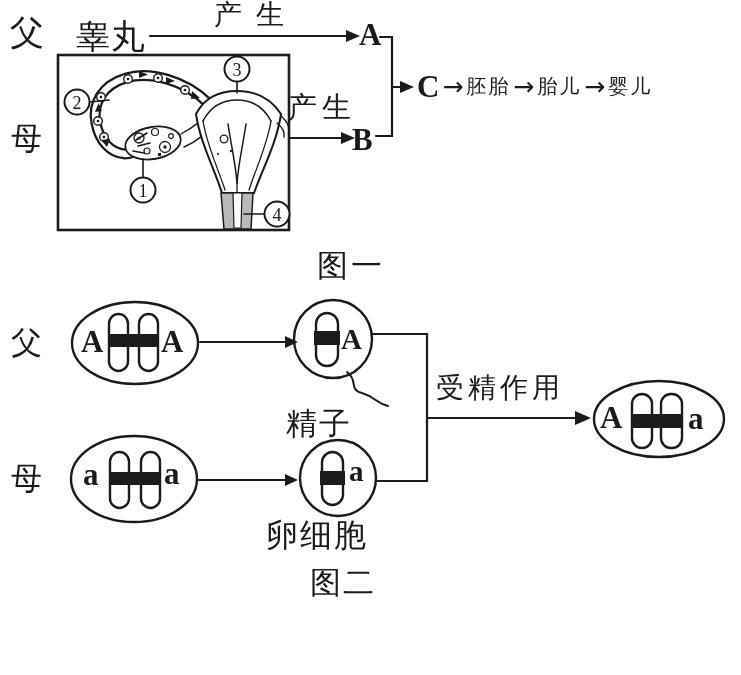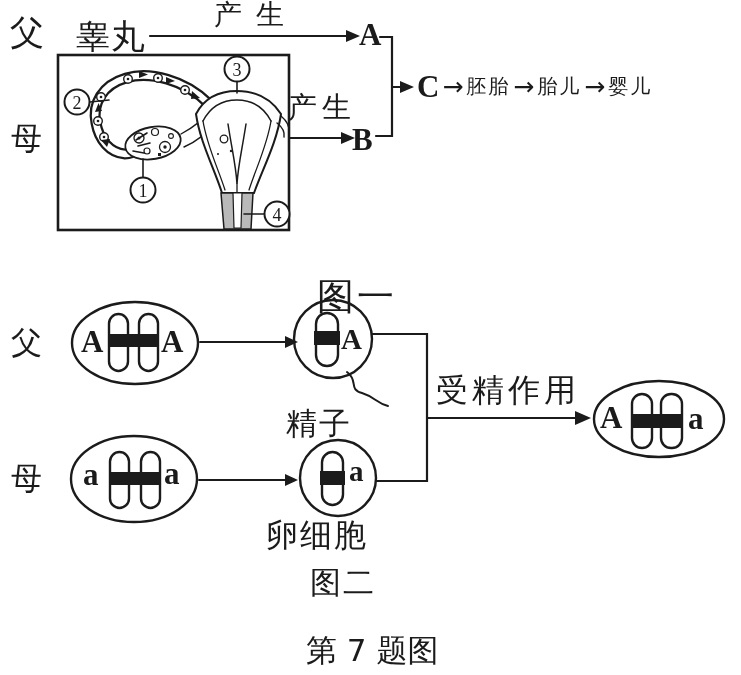--- a/index.html
+++ b/index.html
@@ -184,36 +184,35 @@
   <div class="t flow" style="left:417px;top:70px;height:32px;">
     <span class="serif" style="font-size:31px;">C</span>
     <span class="gly">→</span>
     <span class="cjk">胚胎</span>
     <span class="gly">→</span>
     <span class="cjk">胎儿</span>
     <span class="gly">→</span>
     <span class="cjk">婴儿</span>
   </div>
 
-  <div class="t" style="left:317px;top:250px;font-size:37px;letter-spacing:3px;margin-top:28px;">图一</div>
+  <div class="t" style="left:317px;top:250px;font-size:31px;letter-spacing:3px;">图一</div>
 
   <div class="t" style="left:11px;top:327px;font-size:31px;">父</div>
   <div class="t" style="left:11px;top:463px;font-size:31px;">母</div>
 
   <div class="t serif" style="left:81px;top:326px;font-size:31px;">A</div>
   <div class="t serif" style="left:161px;top:326px;font-size:31px;">A</div>
   <div class="t serif" style="left:341px;top:325px;font-size:29px;">A</div>
   <div class="t" style="left:286px;top:408px;font-size:31px;letter-spacing:2px;">精子</div>
 
   <div class="t serif" style="left:83px;top:459px;font-size:31px;">a</div>
   <div class="t serif" style="left:164px;top:458px;font-size:31px;">a</div>
   <div class="t serif" style="left:349px;top:457px;font-size:29px;">a</div>
   <div class="t" style="left:266px;top:519px;font-size:32px;letter-spacing:2px;">卵细胞</div>
 
-  <div class="t" style="left:436px;top:374px;font-size:32px;letter-spacing:4px;">受精作用</div>
+  <div class="t" style="left:436px;top:374px;font-size:28px;letter-spacing:4px;">受精作用</div>
 
   <div class="t serif" style="left:600px;top:402px;font-size:31px;">A</div>
   <div class="t serif" style="left:688px;top:403px;font-size:31px;">a</div>
 
   <div class="t" style="left:310px;top:567px;font-size:31px;letter-spacing:2px;">图二</div>
-  <div class="t" style="left:306px;top:635px;font-size:31px;">第 7 题图</div>
 
 </div>
 
 </body></html>

